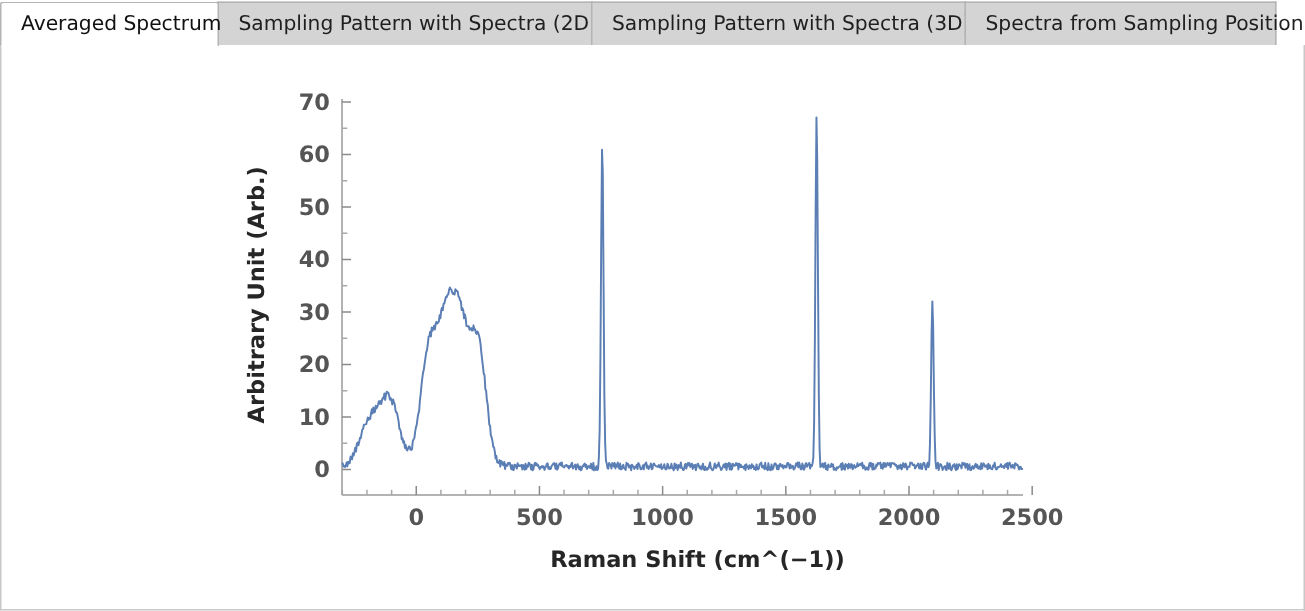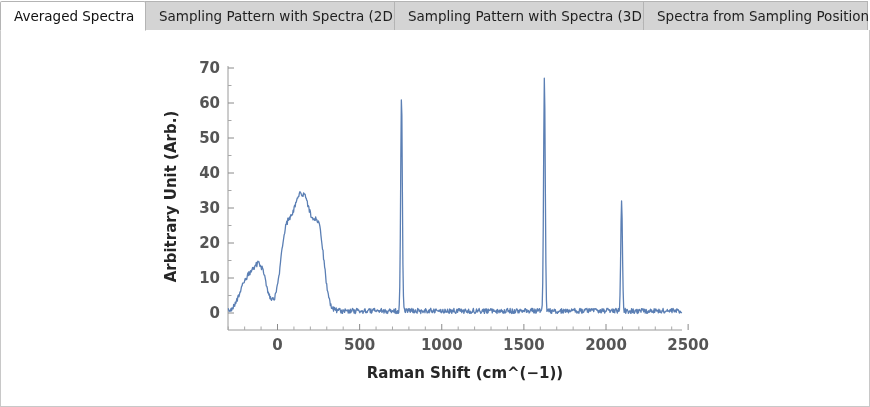--- a/index.html
+++ b/index.html
@@ -102,29 +102,29 @@
     fill: #262626;
   }
 </style>
 </head>
 <body>
 
 <div id="app">
 
   <div class="tabbar">
     <div class="tab active" style="width:146px;">
-      <span>Averaged Spectra</span>
+      <span>Averaged Spectrum</span>
     </div>
     <div class="tab" style="width:250px;">
       <span>Sampling Pattern with Spectra (2D)</span>
     </div>
     <div class="tab" style="width:250px;">
       <span>Sampling Pattern with Spectra (3D)</span>
     </div>
-    <div class="tab" style="width:225px;">
+    <div class="tab" style="width:208px;">
       <span>Spectra from Sampling Position</span>
     </div>
   </div>
 
   <div class="panel">
     <div class="figure">
       <svg id="plot" width="868" height="375" viewBox="0 0 868 375">
 
       <line x1="227" y1="36" x2="227" y2="300" stroke="#9a9a9a" stroke-width="1"></line>
           <line x1="227" y1="300" x2="681" y2="300" stroke="#9a9a9a" stroke-width="1"></line>

